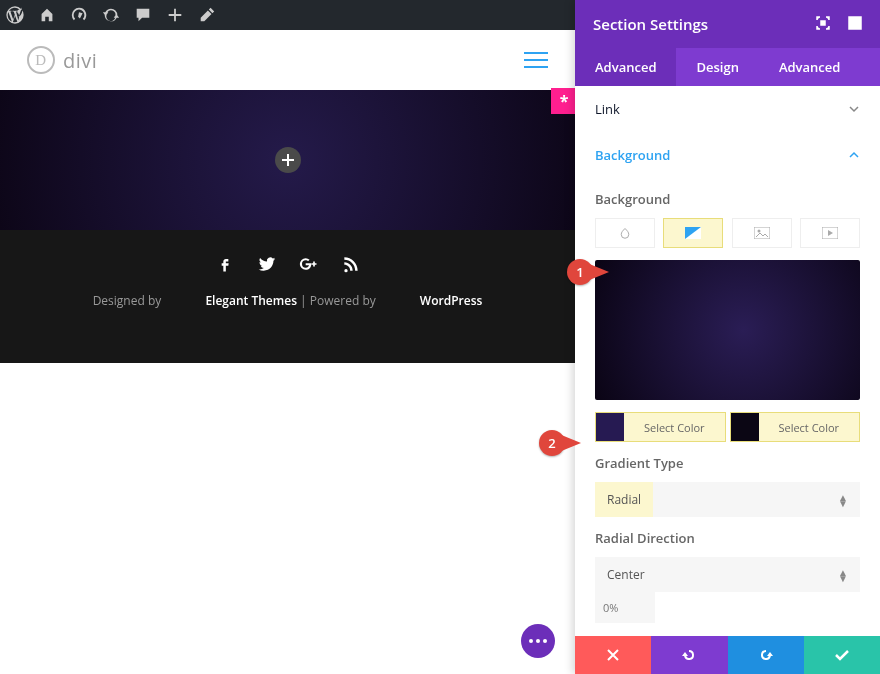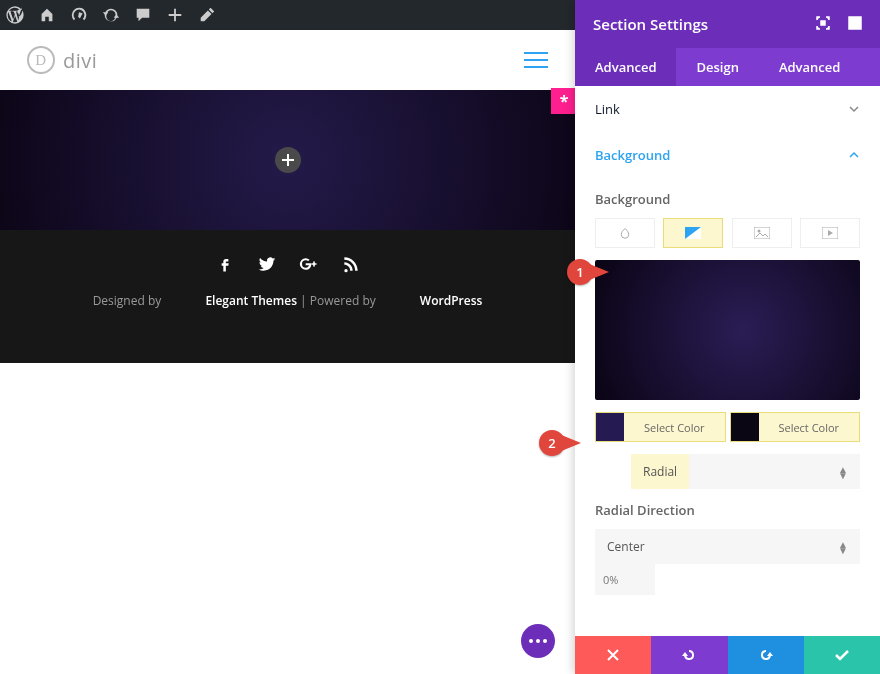--- a/index.html
+++ b/index.html
@@ -63,21 +63,21 @@
 
 .preview-swatch { height: 140px; background: radial-gradient(circle at 56% 50%, #2a1d55 0%, #0a0414 100%); border-radius: 2px; margin-bottom: 12px; }
 
 .color-pair { display: flex; gap: 4px; margin-bottom: 12px; }
 .color-chip { flex: 1; display: flex; height: 30px; background: #fcf7cf; border: 1px solid #e8dd7a; cursor: pointer; align-items: center; }
 .color-chip .sw { width: 28px; height: 100%; }
 .color-chip .lbl { flex: 1; text-align: center; font-size: 11px; color: #666; }
 
 .select-row { background: #f6f6f6; padding: 9px 12px; font-size: 12px; color: #555; display: flex; justify-content: space-between; align-items: center; cursor: pointer; }
 .select-row.hl { background: #fcf7cf; display: inline-flex; width: auto; padding-right: 12px; }
-.select-row.hl-wrap { background: #f6f6f6; display: flex; justify-content: space-between; align-items: center; padding: 0 12px 0 0; margin-left: 36px; }
+.select-row.hl-wrap { background: #f6f6f6; display: flex; justify-content: space-between; align-items: center; padding: 0 12px 0 0; }
 .updown { font-size: 10px; color: #888; line-height: 6px; }
 
 .slider-row { display: flex; align-items: center; gap: 12px; margin-bottom: 8px; }
 .slider-val { width: 60px; background: #f6f6f6; padding: 8px; font-size: 11px; color: #777; text-align: left; }
 
 .panel-footer { display: flex; height: 38px; }
 .panel-footer .fbtn { flex: 1; display: flex; align-items: center; justify-content: center; cursor: pointer; }
 .panel-footer svg { width: 16px; height: 16px; fill: #fff; }
 .fbtn.cancel { background: #ff5a5a; }
 .fbtn.undo { background: #7e3bd0; }
@@ -254,20 +254,21 @@
       <div class="color-chip">
         <div class="sw" style="background:#261a52"></div>
         <div class="lbl">Select Color</div>
       </div>
       <div class="color-chip">
         <div class="sw" style="background:#0b0614"></div>
         <div class="lbl">Select Color</div>
       </div>
     </div>
 
+    <div class="field-label">Gradient Type</div>
     <div class="select-row hl-wrap">
       <div class="select-row hl">Radial</div>
       <div class="updown">▲<br>▼</div>
     </div>
 
     <div class="field-label">Radial Direction</div>
     <div class="select-row">
       <span>Center</span>
       <div class="updown">▲<br>▼</div>
     </div>

